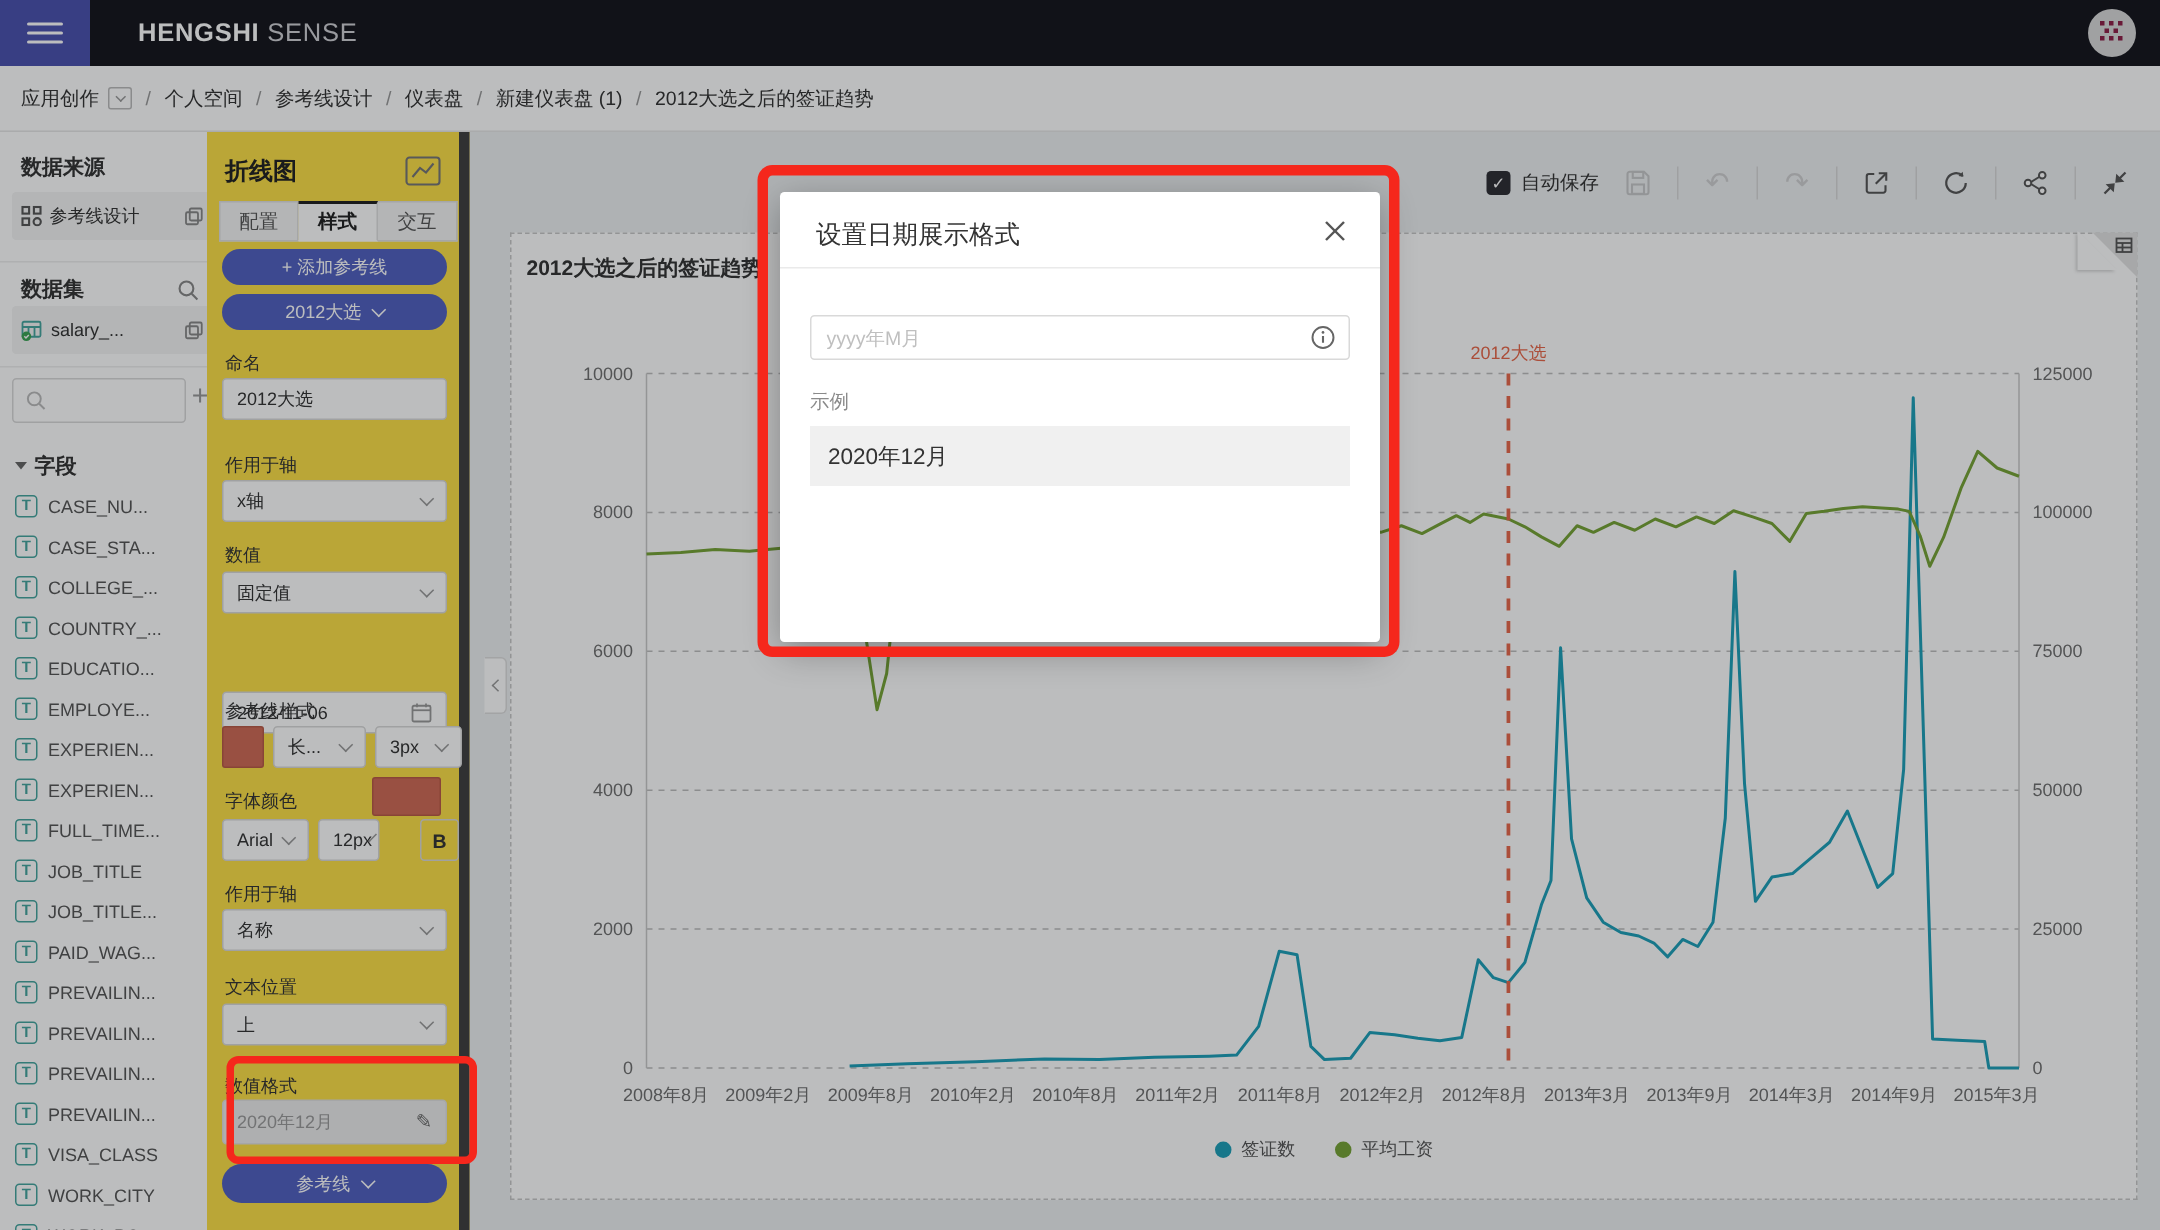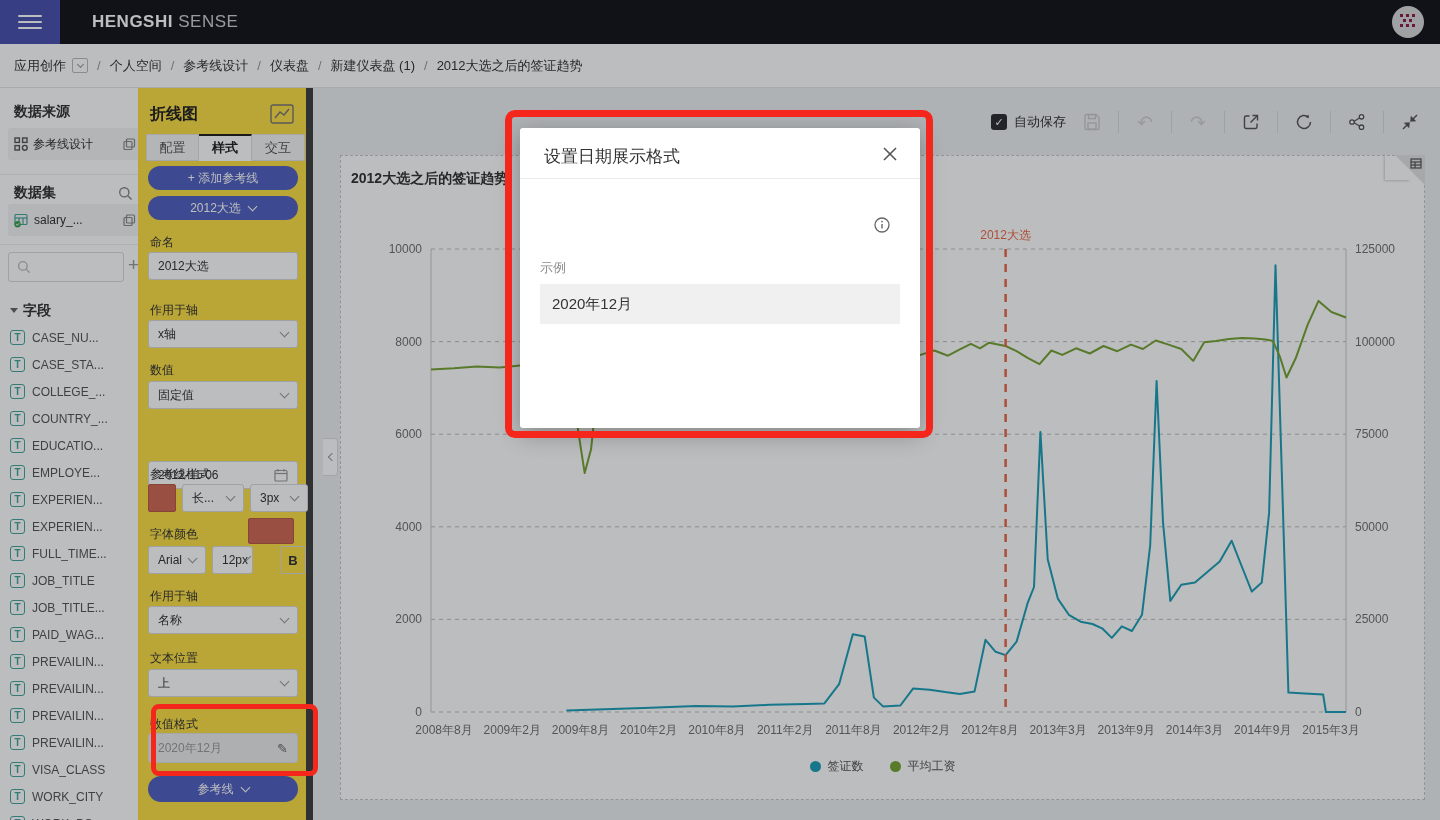--- a/index.html
+++ b/index.html
@@ -533,20 +533,21 @@
 
 <div class="dim"></div>
 
 <div class="modal">
   <div class="m-title">设置日期展示格式</div>
   <svg class="m-close" viewBox="0 0 16 16">
     <line x1="2" y1="2" x2="14" y2="14" stroke="#555" stroke-width="1.6"></line>
       <line x1="14" y1="2" x2="2" y2="14" stroke="#555" stroke-width="1.6"></line>
   </svg>
   <div class="m-hr"></div>
+  <input class="m-input" placeholder="yyyy年M月" style="">
   <svg class="m-info" width="16" height="16" viewBox="0 0 16 16">
     <circle cx="8" cy="8" r="7" fill="none" stroke="#666" stroke-width="1.3"></circle>
     <line x1="8" y1="7" x2="8" y2="11.5" stroke="#666" stroke-width="1.4"></line>
       <circle cx="8" cy="4.6" r="0.9" fill="#666"></circle>
   </svg>
   <div class="m-exlab">示例</div>
   <div class="m-sample">2020年12月</div>
 </div>
 
 <div class="anno anno1"></div>

